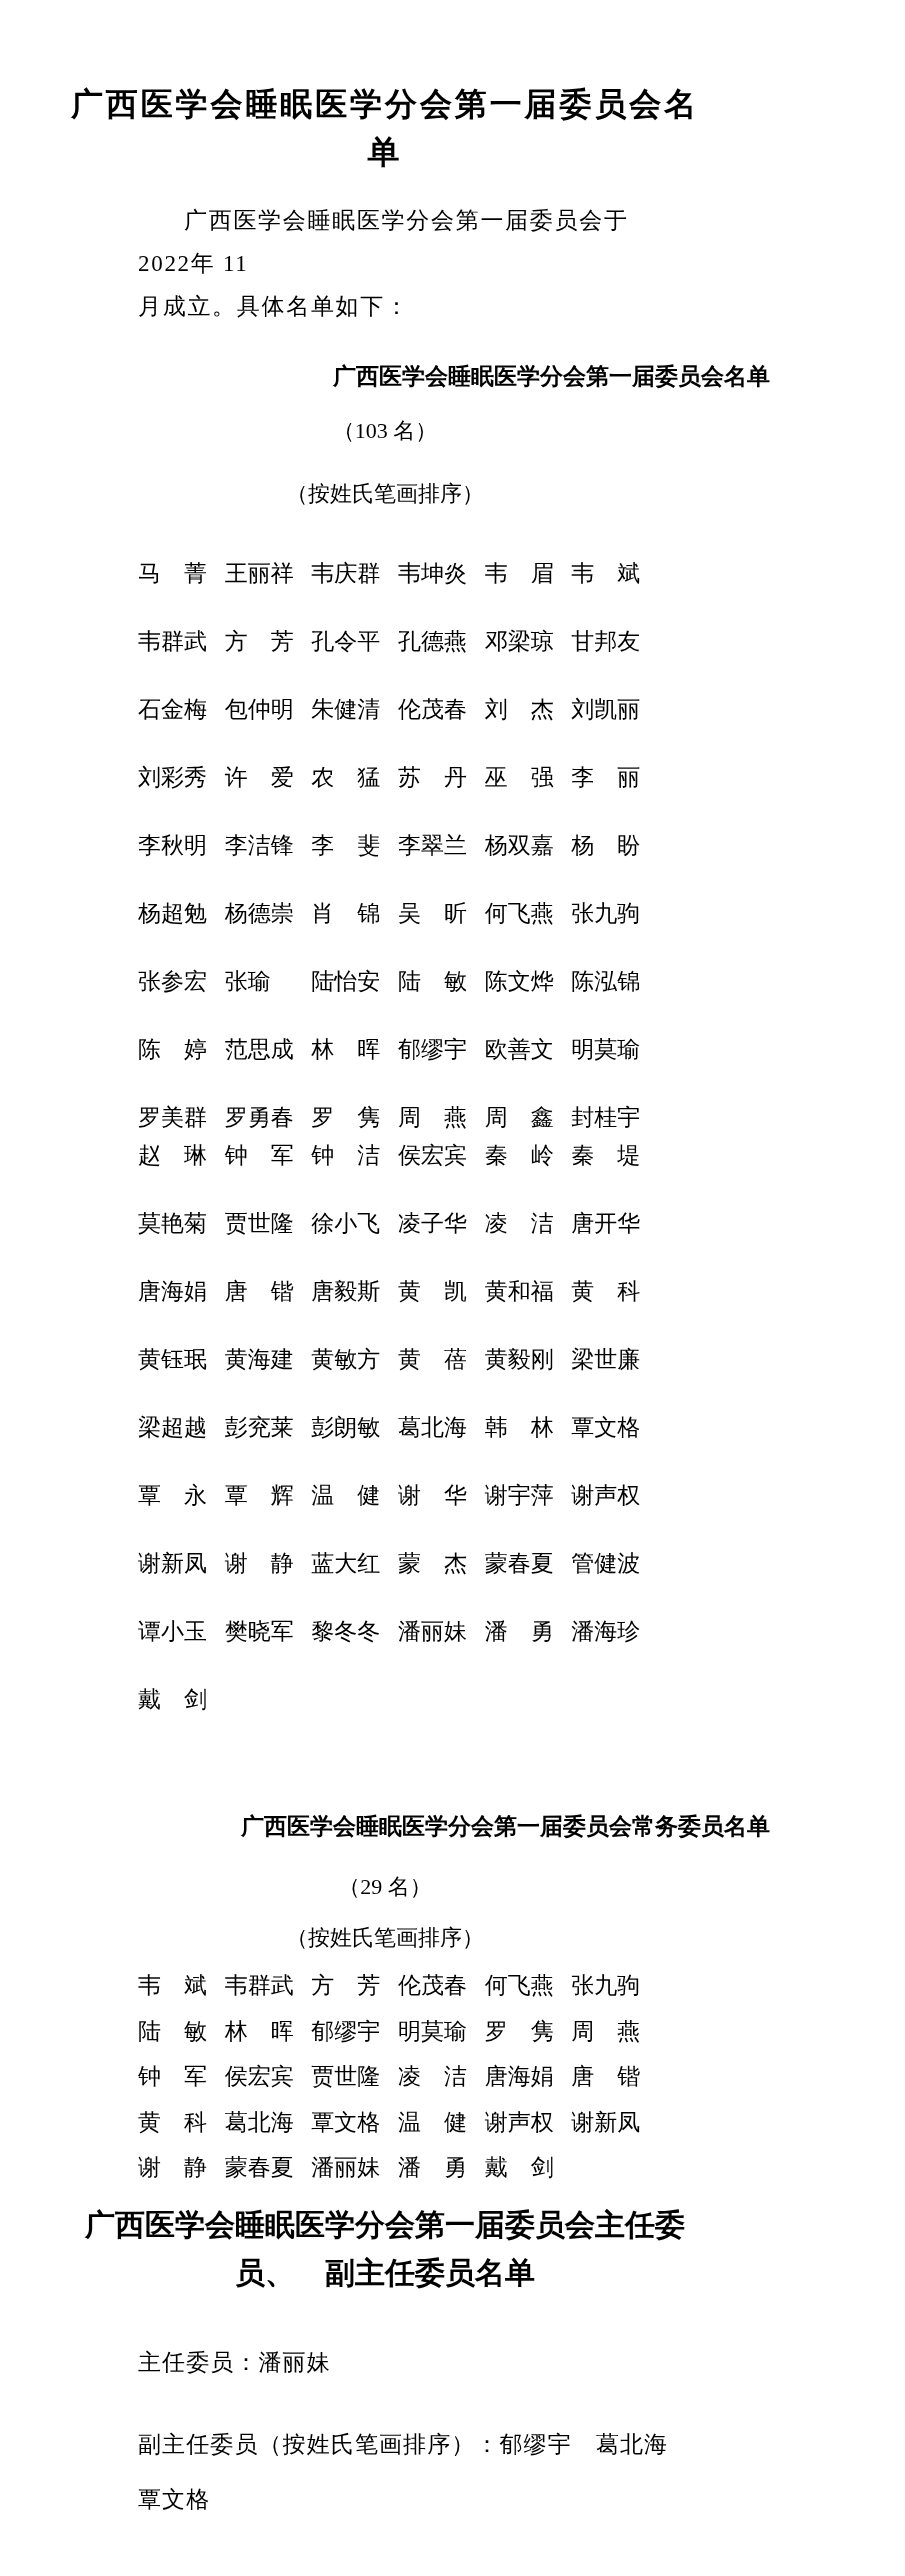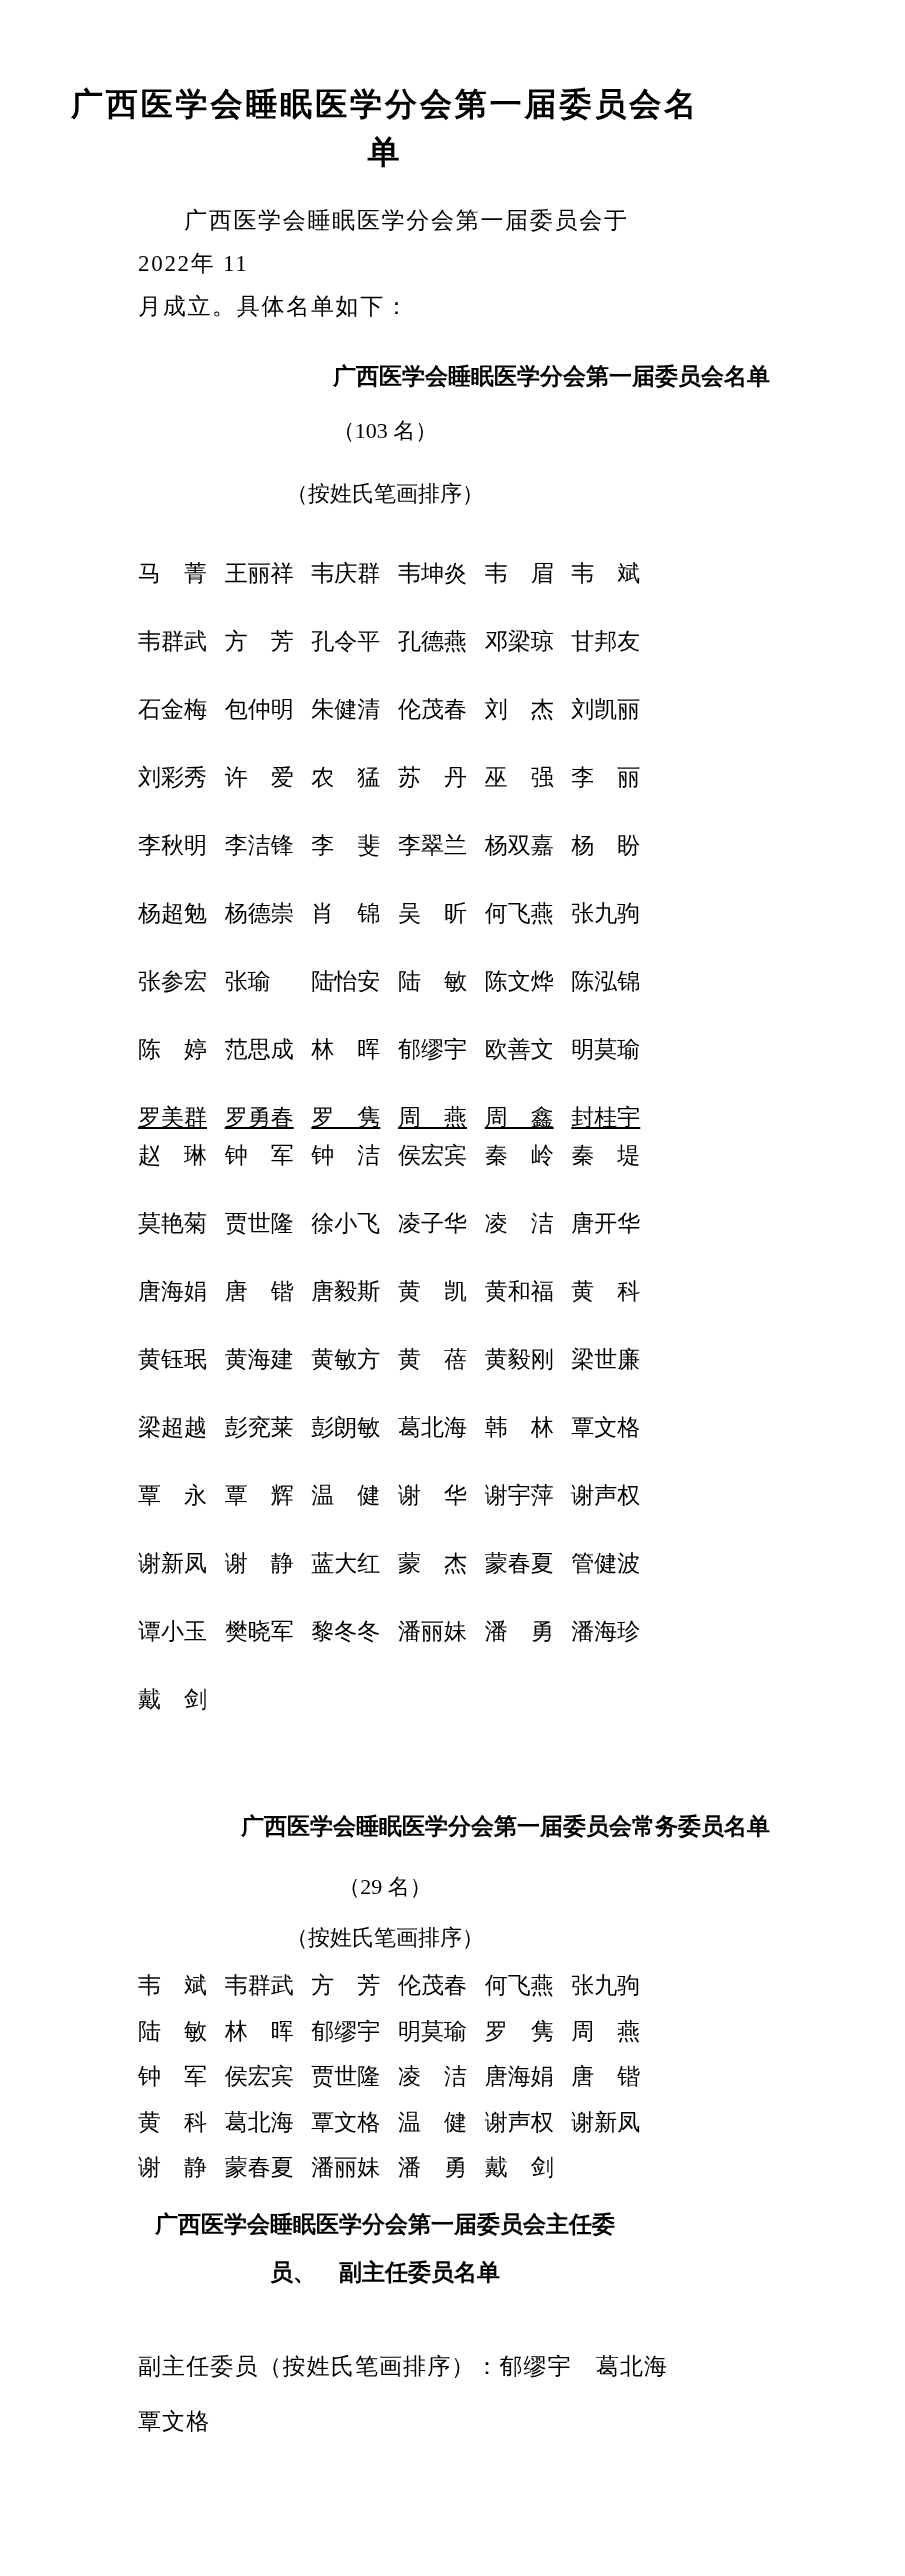--- a/index.html
+++ b/index.html
@@ -47,36 +47,36 @@
   .note-count2 { margin-top: 35px; }
   .note-sort2  { margin-top: 26px; }
   .name-list { padding: 0 112px 0 138px; }
   #list1 { margin-top: 55px; }
   #list2 { margin-top: 23.4px; }
   .name-row {
     display: flex;
     height: 25px;
     margin-bottom: 43px;
   }
-  #list1 .name-row:nth-child(9) { margin-bottom: 13px; text-decoration: underline; }
+  #list1 .name-row:nth-child(9) { margin-bottom: 13px; }
   #list1 .name-row:last-child { margin-bottom: 0; }
   #list2 .name-row { margin-bottom: 20.5px; }
   .name-cell {
     width: 16.6667%;
     flex: 0 0 16.6667%;
     font-size: 23px;
     line-height: 25px;
     white-space: pre;
     text-align: left;
   }
   .h3 {
     margin-top: 5.7px;
     text-align: center;
     font-weight: bold;
-    font-size: 23px;
+    font-size: 30px;
     line-height: 48px;
   }
   .leader-line {
     padding: 0 100px 0 138px;
     font-size: 23px;
     line-height: 25px;
     letter-spacing: 1.1px;
     white-space: pre;
   }
   .chair-line  { margin-top: 53px; }
@@ -288,17 +288,18 @@
         <span class="name-cell">潘　勇</span>
         <span class="name-cell">戴　剑</span>
       </div>
     </div>
 
   <div class="h3">
     <div>广西医学会睡眠医学分会第一届委员会主任委</div>
     <div>员、　副主任委员名单</div>
   </div>
 
+  <div class="leader-line chair-line">主任委员：潘丽妹</div>
   <div class="leader-line vice-line-1">副主任委员（按姓氏笔画排序）：郁缪宇　葛北海</div>
   <div class="leader-line vice-line-2">覃文格</div>
 
 </div>
 
 
 </body></html>

